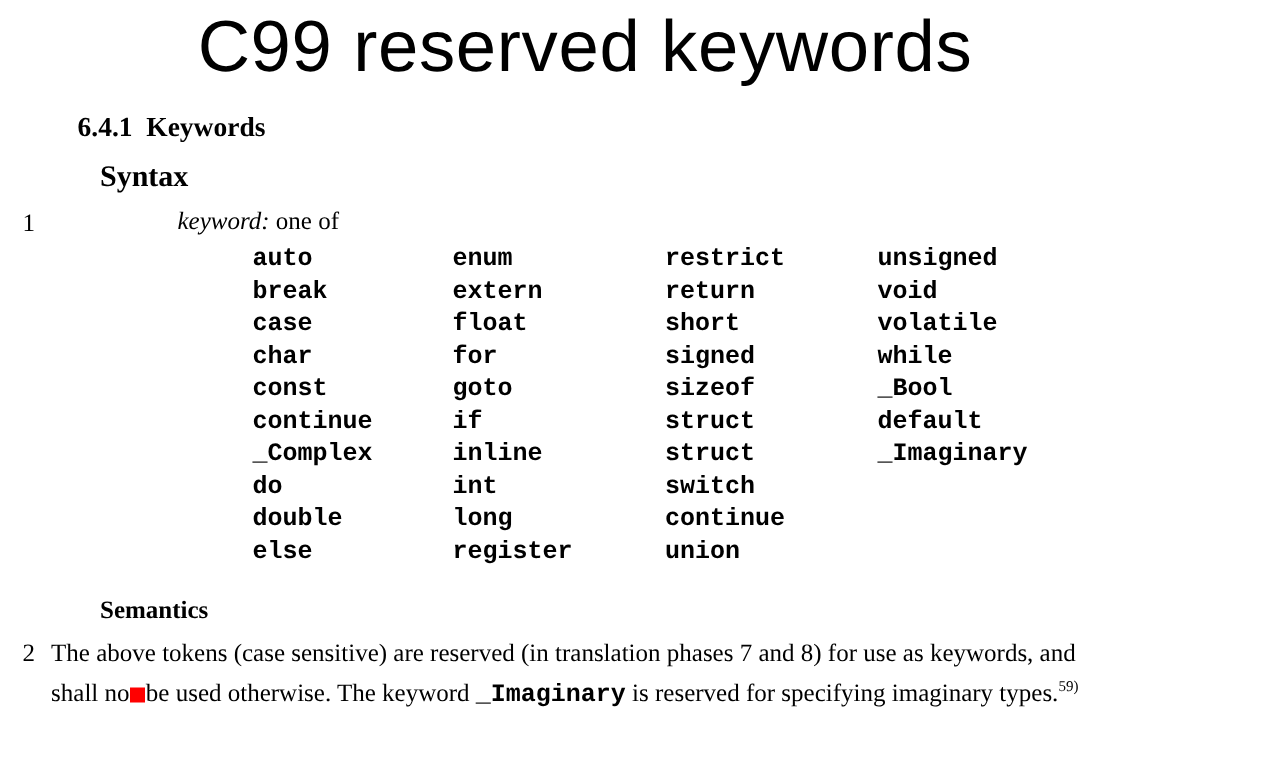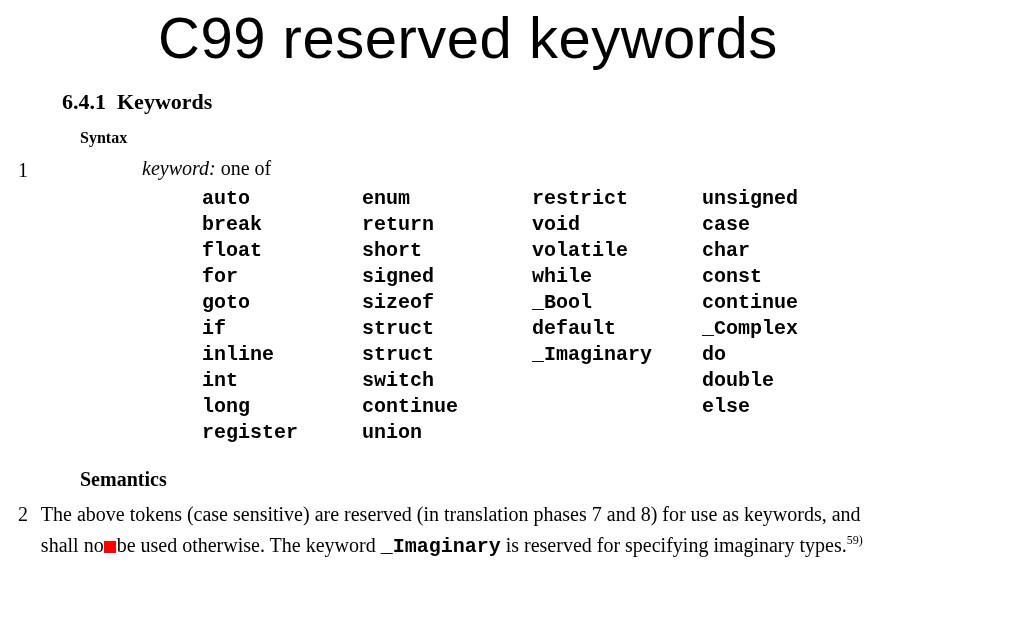--- a/index.html
+++ b/index.html
@@ -32,21 +32,21 @@
     margin-right: 40px;
   }
   .section-num-heading {
     font-weight: 700;
     font-size: 22px;
     margin-top: 18px;
     margin-left: 44px;
   }
   .subheading {
     font-weight: 700;
-    font-size: 16px;
+    font-size: 24px;
     margin-top: 14px;
     margin-left: 62px;
   }
   .para-row {
     display: flex;
     align-items: flex-start;
     margin-top: 10px;
   }
   .para-num {
     width: 44px;
@@ -125,20 +125,21 @@
       <div class="syntax-block">
         <div class="keyword-intro">
           <span class="ital">keyword:</span><span>  one of</span>
         </div>
         <div class="kw-table" id="kw-table">
             <div class="kw-cell">auto</div>
             <div class="kw-cell">enum</div>
             <div class="kw-cell">restrict</div>
             <div class="kw-cell">unsigned</div>
             <div class="kw-cell">break</div>
+            <div class="kw-cell">extern</div>
             <div class="kw-cell">return</div>
             <div class="kw-cell">void</div>
             <div class="kw-cell">case</div>
             <div class="kw-cell">float</div>
             <div class="kw-cell">short</div>
             <div class="kw-cell">volatile</div>
             <div class="kw-cell">char</div>
             <div class="kw-cell">for</div>
             <div class="kw-cell">signed</div>
             <div class="kw-cell">while</div>

